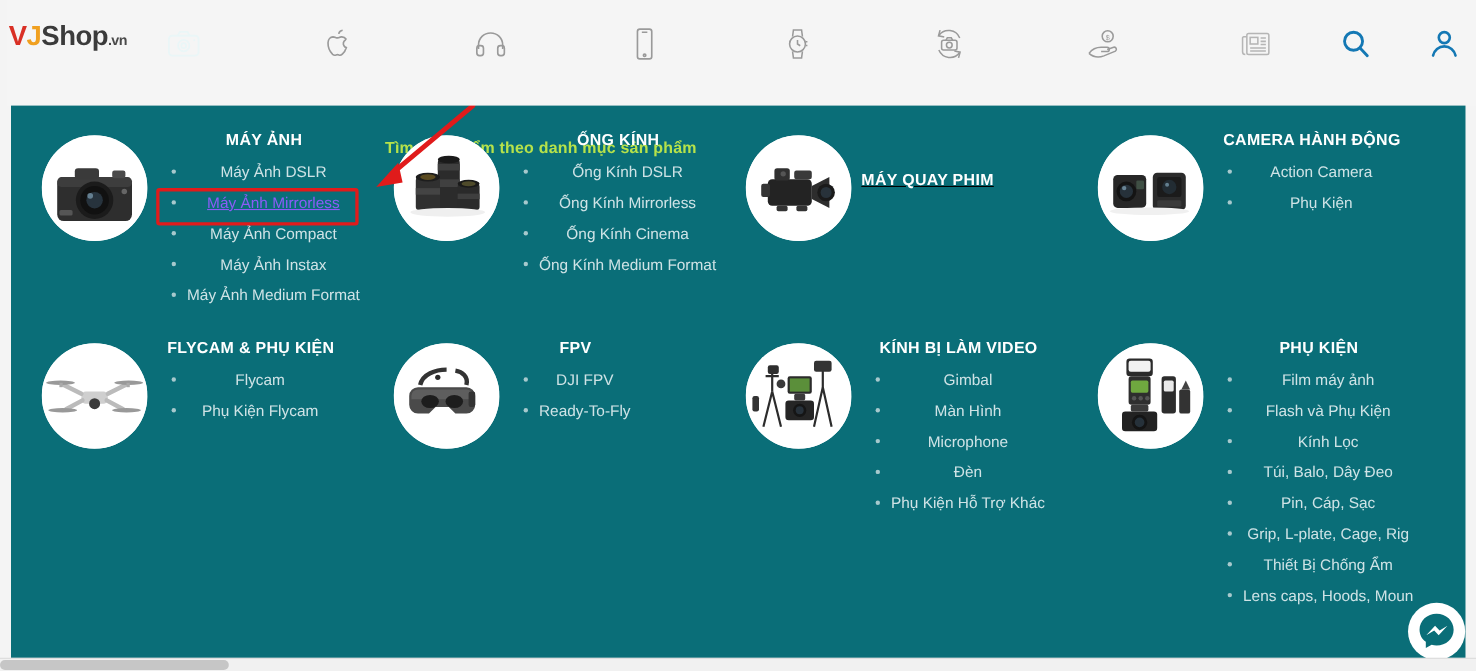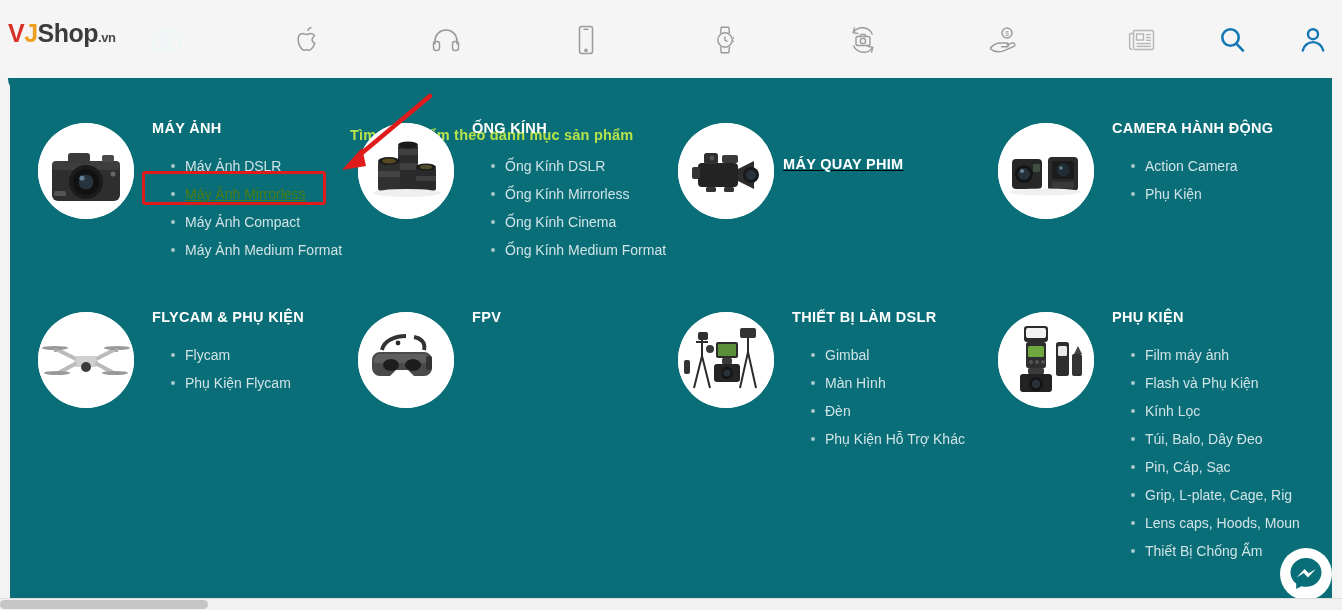--- a/index.html
+++ b/index.html
@@ -12,21 +12,21 @@
     height: 610px;
     overflow: hidden;
     font-family: "Liberation Sans", sans-serif;
     position: relative;
   }
 
   
   #topbar {
     position: absolute;
     left: 0; top: 0;
-    width: 1342px; height: 78px;
+    width: 1342px; height: 96px;
     background: #f5f5f5;
     z-index: 5;
   }
   #logo {
     position: absolute;
     left: 8px; top: 19px;
     font-size: 25px;
     font-weight: bold;
     letter-spacing: -0.5px;
     color: #3b3b3b;
@@ -81,52 +81,53 @@
     position: absolute;
     width: 96px; height: 96px;
     border-radius: 50%;
     background: #ffffff;
     overflow: hidden;
   }
   .cat-thumb svg { display: block; }
 
   .cat-body {
     position: absolute;
+    text-align: center;
   }
   .cat-title {
     font-size: 14.5px;
     font-weight: bold;
     color: #ffffff;
     letter-spacing: 0.3px;
     white-space: nowrap;
     margin: 0 0 6px 0;
   }
   .cat-list {
     list-style: none;
-    margin: 16px;
+    margin: 1px;
     padding: 0;
   }
   .cat-list li {
     position: relative;
     padding-left: 17px;
     font-size: 14px;
     color: #cfe3e6;
     line-height: 28px;
     white-space: nowrap;
   }
   .cat-list li::before {
     content: "";
     position: absolute;
     left: 3px; top: 12px;
     width: 4px; height: 4px;
     border-radius: 50%;
     background: #a7c9cd;
   }
   .cat-list li.sel {
-    color: #4d7c0f;
+    color: #8b5cf6;
   }
   .cat-list li.sel span.lbl {
     text-decoration: underline;
     font-weight: normal;
   }
 
   
   #redbox {
     position: absolute;
     left: 142px; top: 171px;
@@ -319,20 +320,21 @@
           <circle cx="67" cy="27" r="2.5" fill="#666"></circle>
         </g>
       </svg>
     </div>
     <div class="cat-body" style="left:114px; top:-3px;">
       <div class="cat-title">MÁY ẢNH</div>
       <ul class="cat-list">
         <li><span class="lbl">Máy Ảnh DSLR</span></li>
         <li class="sel"><span class="lbl">Máy Ảnh Mirrorless</span></li>
         <li><span class="lbl">Máy Ảnh Compact</span></li>
+        <li><span class="lbl">Máy Ảnh Instax</span></li>
         <li><span class="lbl">Máy Ảnh Medium Format</span></li>
       </ul>
     </div>
   </div>
 
   <div class="cat" style="left:348px; top:66px;">
     <div class="cat-thumb" style="left:0; top:0;">
       <svg width="96" height="96" viewBox="0 0 96 96">
         <rect width="96" height="96" fill="#ffffff"></rect>
         <g transform="translate(0,0)">
@@ -454,20 +456,24 @@
           <ellipse cx="55" cy="49" rx="8" ry="6" fill="#1d1d1d"></ellipse>
           <path d="M24 34 C26 24 38 20 48 20" stroke="#333" stroke-width="4" fill="none"></path>
           <path d="M66 34 C68 26 62 22 56 21" stroke="#333" stroke-width="4" fill="none"></path>
           <rect x="68" y="40" width="6" height="14" rx="2" fill="#333"></rect>
           <circle cx="40" cy="27" r="2.4" fill="#2a2a2a"></circle>
         </g>
       </svg>
     </div>
     <div class="cat-body" style="left:114px; top:-3px;">
       <div class="cat-title">FPV</div>
+      <ul class="cat-list">
+        <li><span class="lbl">DJI FPV</span></li>
+        <li><span class="lbl">Ready-To-Fly</span></li>
+      </ul>
     </div>
   </div>
 
   <div class="cat" style="left:668px; top:255px;">
     <div class="cat-thumb" style="left:0; top:0;">
       <svg width="96" height="96" viewBox="0 0 96 96">
         <rect width="96" height="96" fill="#ffffff"></rect>
         <g stroke="#2c2c2c" stroke-width="2" fill="none">
           <path d="M16 76 L24 44 L32 76"></path>
           <path d="M24 44 V26"></path>
@@ -481,24 +487,25 @@
         <rect x="40" y="32" width="18" height="12" fill="#5b8f3a"></rect>
         <rect x="36" y="52" width="26" height="18" rx="3" fill="#252525"></rect>
         <circle cx="49" cy="61" r="6" fill="#151515"></circle>
         <circle cx="49" cy="61" r="3.6" fill="#27313a"></circle>
         <rect x="44" y="46" width="10" height="6" rx="1.5" fill="#3a3a3a"></rect>
         <circle cx="32" cy="37" r="4" fill="#3a3a3a"></circle>
         <rect x="6" y="48" width="6" height="14" rx="2" fill="#333"></rect>
       </svg>
     </div>
     <div class="cat-body" style="left:114px; top:-3px;">
-      <div class="cat-title">THIẾT BỊ LÀM DSLR</div>
+      <div class="cat-title">KÍNH BỊ LÀM VIDEO</div>
       <ul class="cat-list">
         <li><span class="lbl">Gimbal</span></li>
         <li><span class="lbl">Màn Hình</span></li>
+        <li><span class="lbl">Microphone</span></li>
         <li><span class="lbl">Đèn</span></li>
         <li><span class="lbl">Phụ Kiện Hỗ Trợ Khác</span></li>
       </ul>
     </div>
   </div>
 
   <div class="cat" style="left:988px; top:255px;">
     <div class="cat-thumb" style="left:0; top:0;">
       <svg width="96" height="96" viewBox="0 0 96 96">
         <rect width="96" height="96" fill="#ffffff"></rect>
@@ -523,22 +530,22 @@
     </div>
     <div class="cat-body" style="left:114px; top:-3px;">
       <div class="cat-title">PHỤ KIỆN</div>
       <ul class="cat-list">
         <li><span class="lbl">Film máy ảnh</span></li>
         <li><span class="lbl">Flash và Phụ Kiện</span></li>
         <li><span class="lbl">Kính Lọc</span></li>
         <li><span class="lbl">Túi, Balo, Dây Đeo</span></li>
         <li><span class="lbl">Pin, Cáp, Sạc</span></li>
         <li><span class="lbl">Grip, L-plate, Cage, Rig</span></li>
+        <li><span class="lbl">Thiết Bị Chống Ẩm</span></li>
         <li><span class="lbl">Lens caps, Hoods, Moun</span></li>
-        <li><span class="lbl">Thiết Bị Chống Ẩm</span></li>
       </ul>
     </div>
   </div>
 
 </div>
 
 <div id="redbox"></div>
 
 <div id="redarrow">
   <svg width="110" height="90" viewBox="0 0 110 90">

